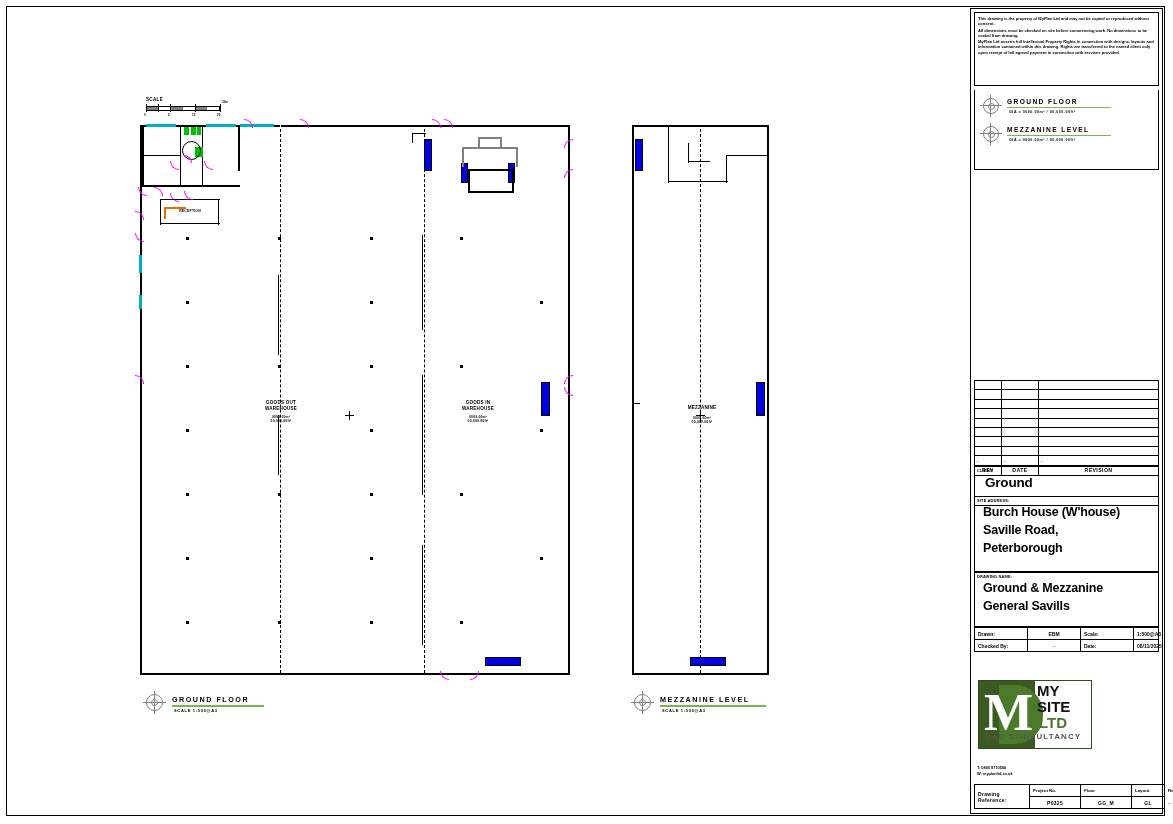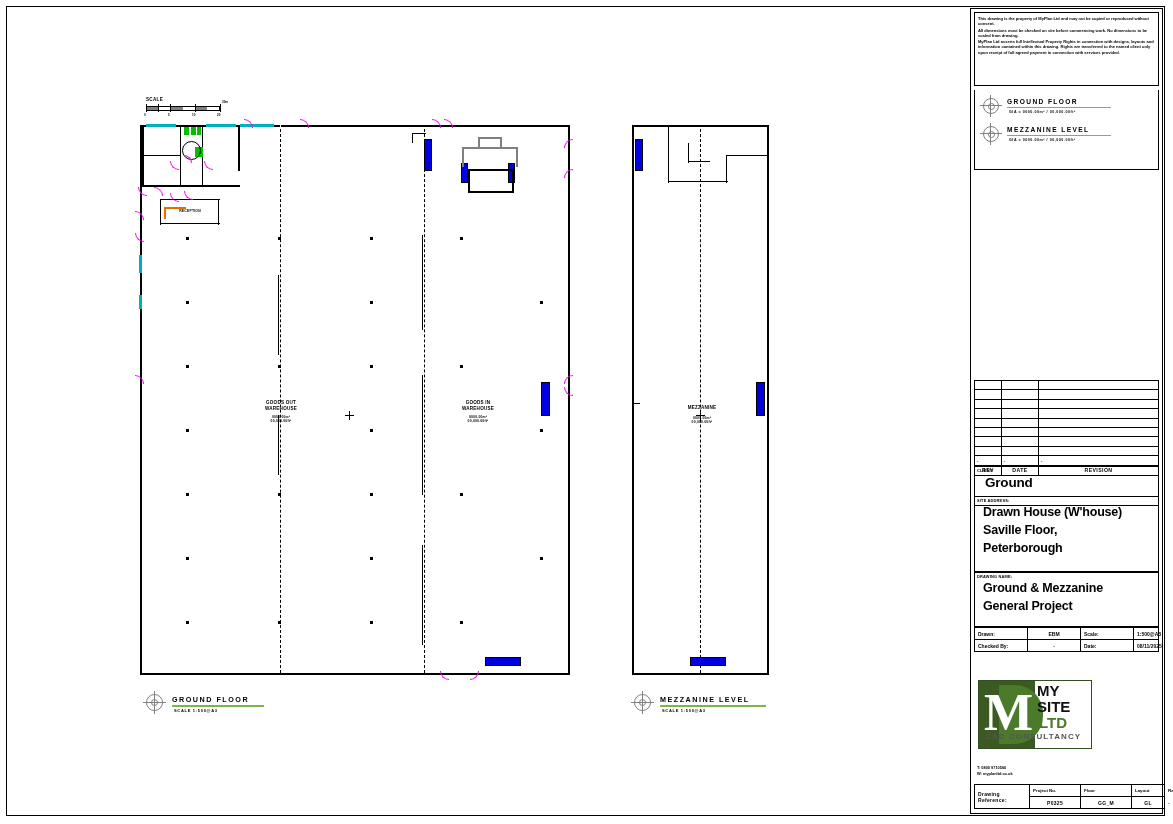--- a/index.html
+++ b/index.html
@@ -373,28 +373,28 @@
       </tr>
     </tbody>
       </table>
 
     <div class="secbox" style="top:457px;width:185px;height:40px;"></div>
     <div class="sec-cap" style="left:6px;top:459px;">CLIENT:</div>
     <div class="sec-val" style="left:14px;top:466px;">Ground</div>
 
     <div class="secbox" style="top:487px;width:185px;height:76px;"></div>
     <div class="sec-cap" style="left:6px;top:489px;">SITE ADDRESS:</div>
-    <div class="sec-val small" style="left:12px;top:496px;">Drawn House (W'house)</div>
-    <div class="sec-val small" style="left:12px;top:514px;">Saville Floor,</div>
+    <div class="sec-val small" style="left:12px;top:496px;">Burch House (W'house)</div>
+    <div class="sec-val small" style="left:12px;top:514px;">Saville Road,</div>
     <div class="sec-val small" style="left:12px;top:532px;">Peterborough</div>
 
     <div class="secbox" style="top:563px;width:185px;height:55px;"></div>
     <div class="sec-cap" style="left:6px;top:565px;">DRAWING NAME:</div>
     <div class="sec-val small" style="left:12px;top:572px;">Ground &amp; Mezzanine</div>
-    <div class="sec-val small" style="left:12px;top:590px;">General Project</div>
+    <div class="sec-val small" style="left:12px;top:590px;">General Savills</div>
 
     <table class="gridtbl" style="top:618px;">
       <tbody>
           <tr>
         <td style="width:46px;">Drawn:</td>
         <td class="val" style="width:46px;">EBM</td>
         <td style="width:46px;">Scale:</td>
         <td class="val">1:500@A3</td>
       </tr>
       <tr>

